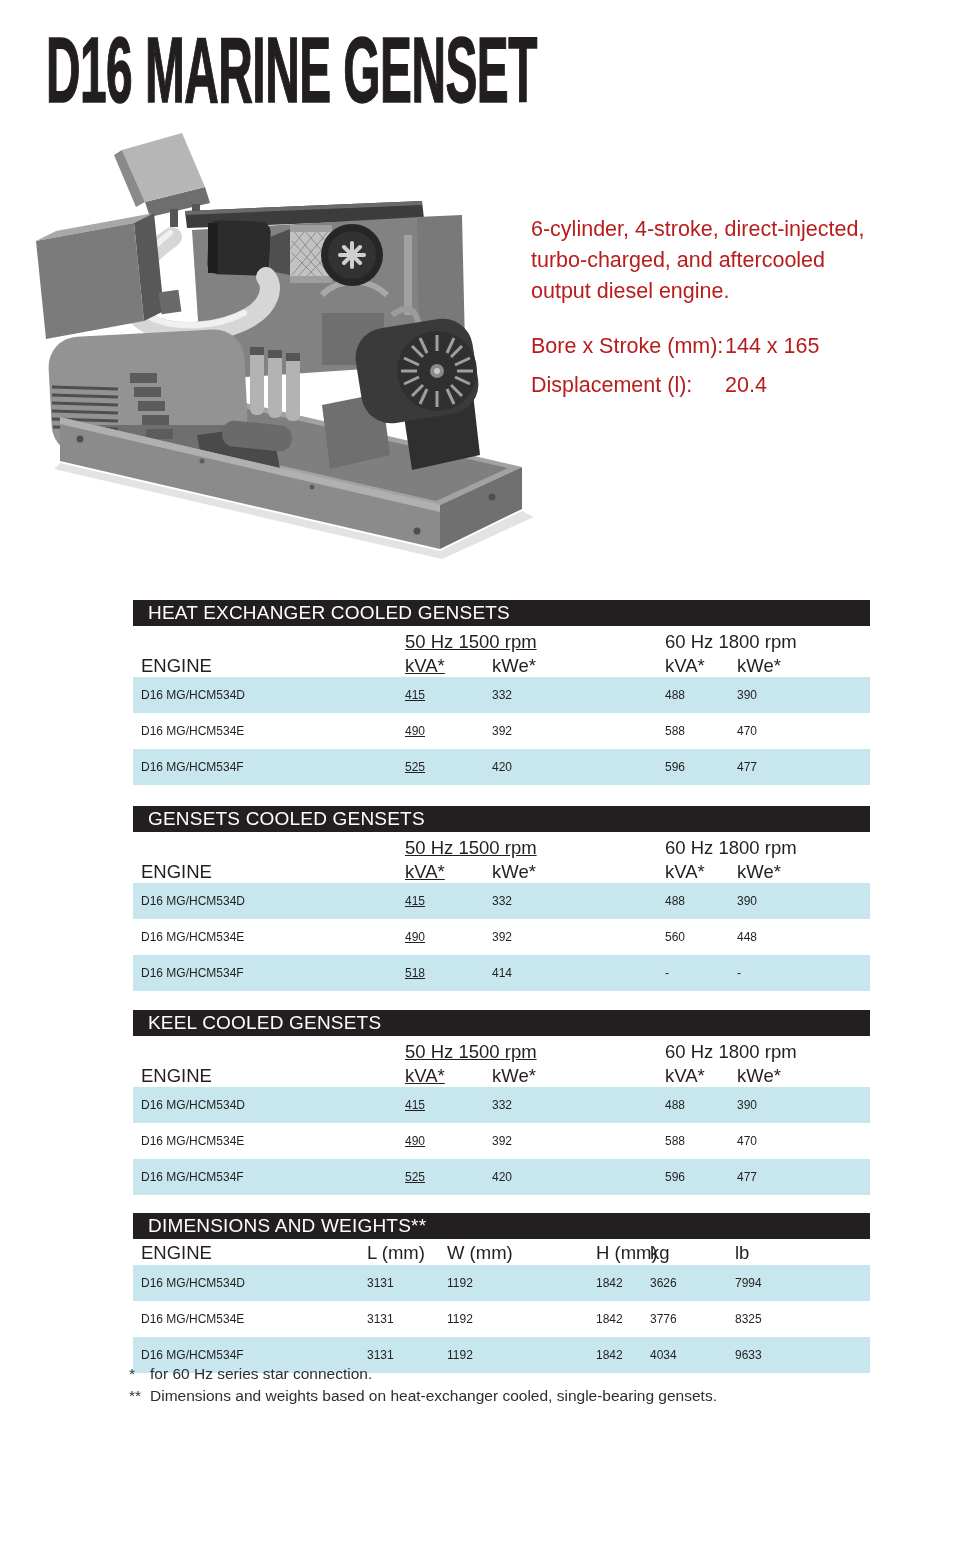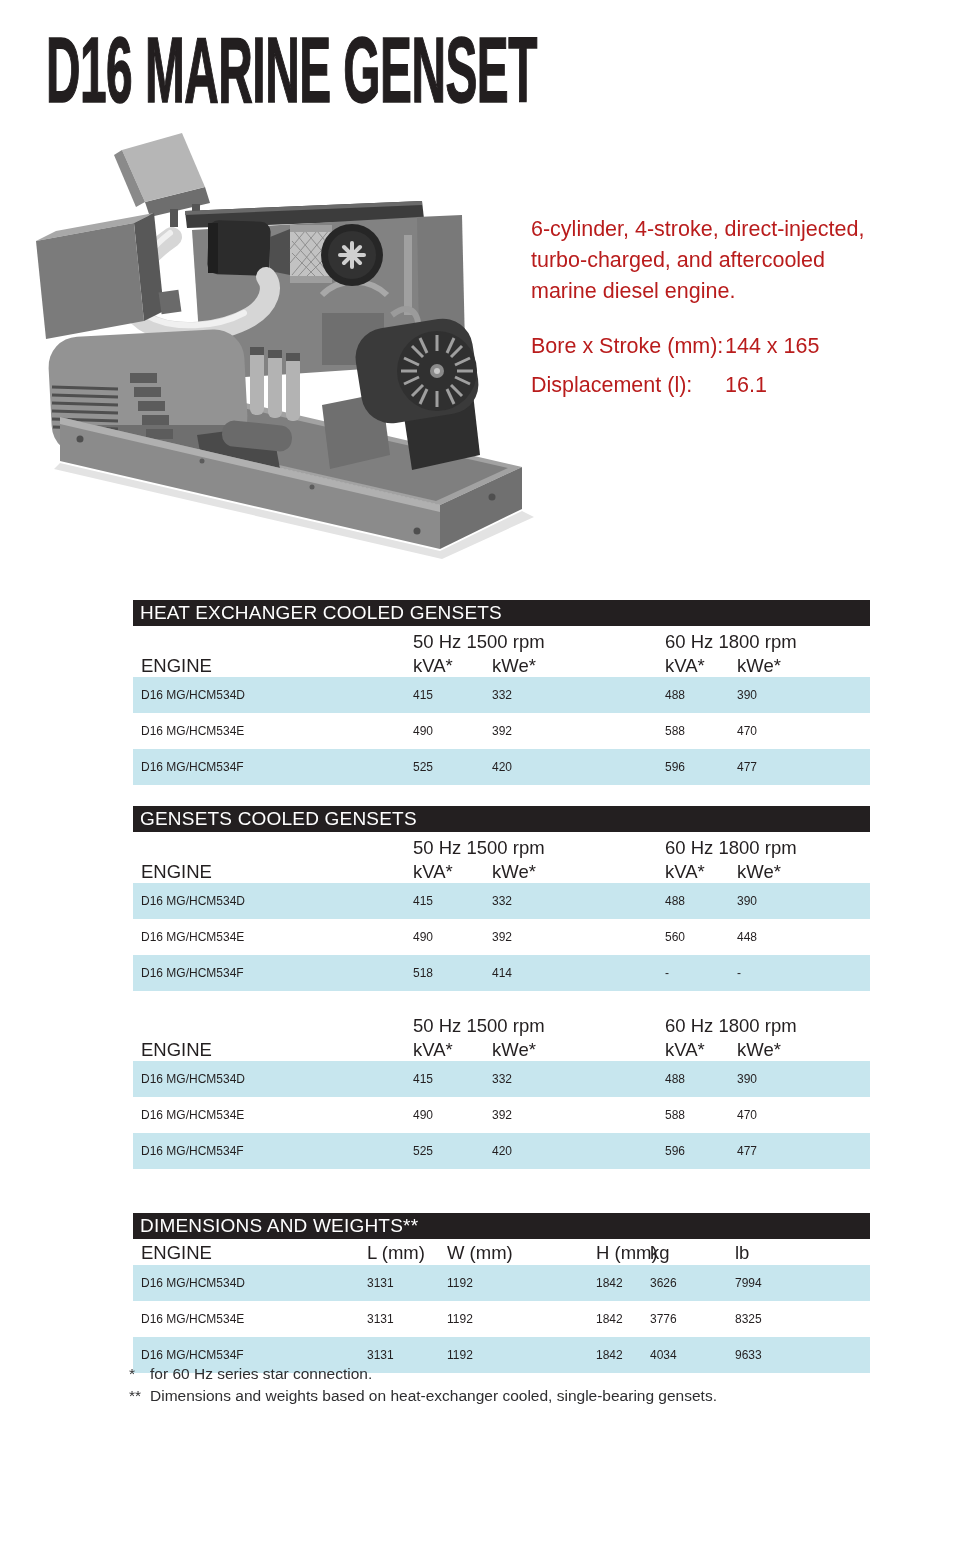--- a/index.html
+++ b/index.html
@@ -23,30 +23,30 @@
   .intro{ position:absolute; left:531px; top:214px; width:350px; color:#b91c1c; }
   .desc div{ font-size:21.5px; line-height:31px; }
   .specs{ margin-top:29px; }
   .spec-row{ display:flex; font-size:21.5px; line-height:21px; margin-bottom:18px; }
   .spec-label{ width:194px; flex:none; }
   
   .gtable{ position:absolute; left:133px; width:737px; }
   .t1{ top:600px; } .t2{ top:806px; } .t3{ top:1010px; } .t4{ top:1213px; }
   .bar{
     height:26px; background:#231f20; color:#ffffff;
-    font-size:19px; line-height:26px; padding-left:7px;
+    font-size:19px; line-height:26px; padding-left:15px;
     letter-spacing:.2px; white-space:nowrap;
   }
   .grouprow{ position:relative; height:24px; margin-top:4px; font-size:18.5px; }
   .colrow{ position:relative; height:23px; font-size:18.5px; }
   .trow{ position:relative; height:36px; font-size:12px; line-height:28px; }
   .trow.hl{ background:#c7e6ee; }
   .gtable span{ position:absolute; top:50%; transform:translateY(-50%); white-space:nowrap; }
   .ce{ left:8px; }
-  .p1{ left:280px; } .p2{ left:359px; } .p3{ left:532px; } .p4{ left:604px; }
+  .p1{ left:272px;text-decoration:underline; } .p2{ left:359px; } .p3{ left:532px; } .p4{ left:604px; }
   .q1{ left:234px; } .q2{ left:314px; } .q3{ left:419px;margin-left:44px; } .q4{ left:517px; } .q5{ left:602px; }
   
   .footnotes{ position:absolute; left:129px; top:1363px; width:700px; color:#2e2e30; }
   .fn{ display:flex; font-size:15.5px; line-height:21.5px; }
   .fn .marker{ width:21px; flex:none; }
 </style>
 </head>
 <body>
 
 <div class="page">
@@ -178,30 +178,30 @@
       <circle cx="470" cy="372" r="3.5" fill="#4f4f4f"></circle>
       <circle cx="180" cy="336" r="2.5" fill="#5c5c5c"></circle>
       <circle cx="290" cy="362" r="2.5" fill="#5c5c5c"></circle>
     </svg>
   </div>
 
   <div class="intro">
     <div class="desc">
       <div>6-cylinder, 4-stroke, direct-injected,</div>
       <div>turbo-charged, and aftercooled</div>
-      <div>marine diesel engine.</div>
+      <div>output diesel engine.</div>
     </div>
     <div class="specs">
       <div class="spec-row">
         <span class="spec-label">Bore x Stroke (mm):</span>
         <span class="spec-value">144 x 165</span>
       </div>
       <div class="spec-row">
         <span class="spec-label">Displacement (l):</span>
-        <span class="spec-value">16.1</span>
+        <span class="spec-value">20.4</span>
       </div>
     </div>
   </div>
 
   <section class="gtable t1">
     <div class="bar">HEAT EXCHANGER COOLED GENSETS</div>
     <div class="grouprow">
       <span class="p1">50 Hz 1500 rpm</span>
       <span class="p3">60 Hz 1800 rpm</span>
     </div>
@@ -265,20 +265,21 @@
     <div class="trow hl">
       <span class="ce">D16 MG/HCM534F</span>
       <span class="p1">518</span>
       <span class="p2">414</span>
       <span class="p3">-</span>
       <span class="p4">-</span>
     </div>
   </section>
 
   <section class="gtable t3">
+    <div class="bar">KEEL COOLED GENSETS</div>
     <div class="grouprow">
       <span class="p1">50 Hz 1500 rpm</span>
       <span class="p3">60 Hz 1800 rpm</span>
     </div>
     <div class="colrow">
       <span class="ce">ENGINE</span>
       <span class="p1">kVA*</span>
       <span class="p2">kWe*</span>
       <span class="p3">kVA*</span>
       <span class="p4">kWe*</span>

